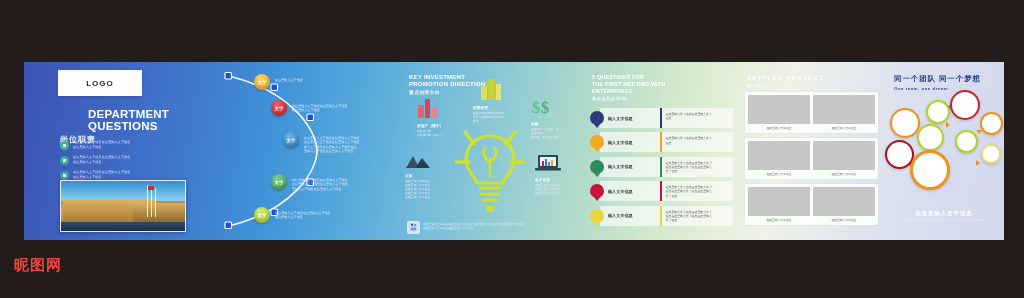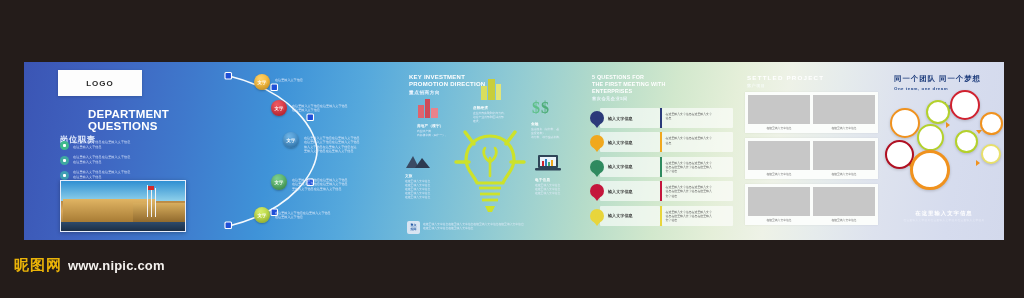--- a/index.html
+++ b/index.html
@@ -149,21 +149,21 @@
   .plane{position:absolute;left:40px;top:38px;}
   .circ{position:absolute;border-radius:50%;background:#fff;box-shadow:0 1px 3px rgba(0,0,0,.18);}
   .arrw{position:absolute;width:0;height:0;}
   .p6-foot{position:absolute;left:0;bottom:6px;width:120px;text-align:center;}
   .p6-foot .l1{font-size:5.4px;font-weight:bold;color:#fff;letter-spacing:1px;}
   .p6-foot .l2{font-size:2.6px;color:#e8ecf8;letter-spacing:.4px;margin-top:1px;}
 
   
   .footer{position:absolute;left:0;bottom:0;width:1024px;height:58px;background:#241c1a;}
   .wm{position:absolute;left:14px;top:16px;display:flex;align-items:center;}
-  .wm .cn{font-size:15px;font-weight:bold;color:#eab308;letter-spacing:1px;
+  .wm .cn{font-size:15px;font-weight:bold;color:#ef4444;letter-spacing:1px;
           font-family:"DejaVu Sans",sans-serif;}
   .wm .url{font-size:13px;font-weight:bold;color:#f5f2ef;margin-left:6px;letter-spacing:.2px;}
   .idno{position:absolute;right:14px;top:21px;font-size:9.5px;color:#d9d4d0;letter-spacing:.2px;}
 </style>
 </head>
 <body>
 
 <div class="stage">
 
   <div class="banner">
@@ -481,17 +481,16 @@
         <div class="l1">在这里输入文字信息</div>
         <div class="l2">在这里输入文字信息在这里输入文字信息在这里输入文字信息</div>
       </div>
     </div>
 
   </div>
 
   <div class="footer">
     <div class="wm">
       <span class="cn">昵图网</span>
-      <span class="url">www.nipic.com</span>
     </div>
   </div>
 
 </div>
 
 </body></html>

